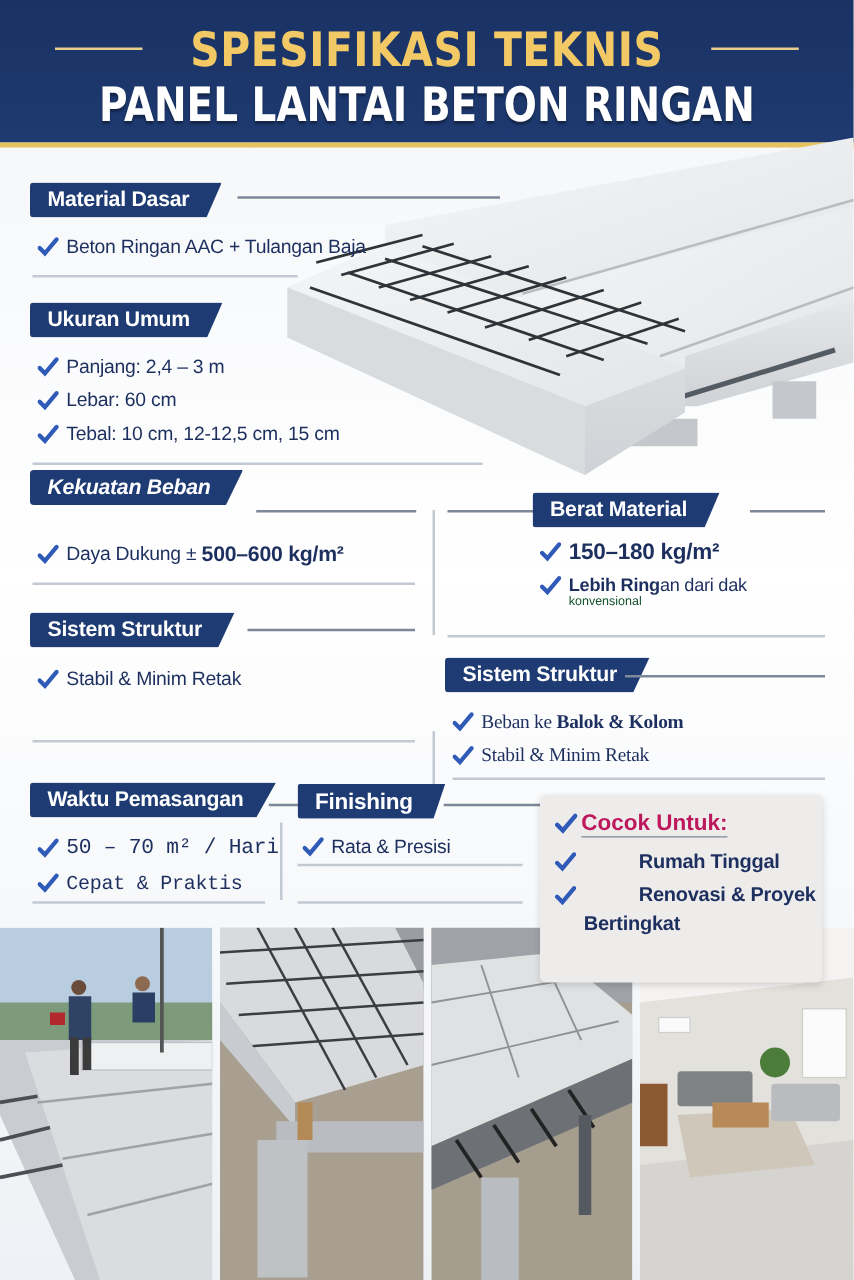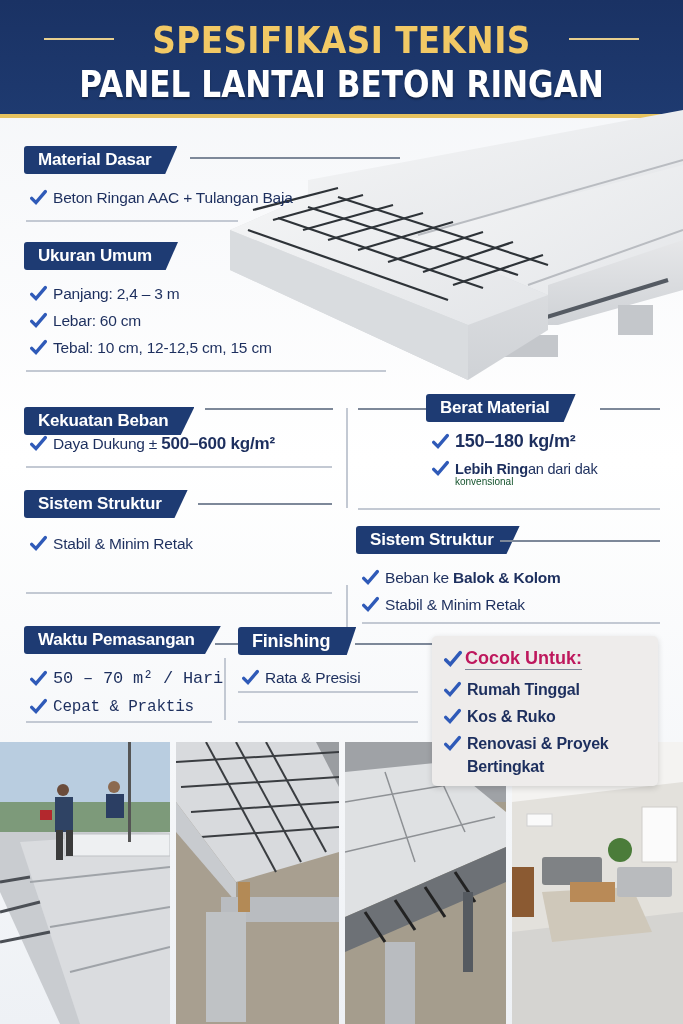--- a/index.html
+++ b/index.html
@@ -63,21 +63,21 @@
   .vsep { position: absolute; width: 1.5px; background: #c3c9d3; }
 
   .cocok {
     position: absolute; left: 432px; top: 636px; width: 226px; height: 150px;
     background: #eeeceb; border-radius: 5px;
     box-shadow: 0 2px 6px rgba(0,0,0,0.15);
     padding: 12px 10px 0 12px; z-index: 5;
   }
   .cocok .head { font-weight: 700; font-size: 18px; color: #be185d; display: flex; align-items: center; }
   .cocok .head span { border-bottom: 1.5px solid #7d8899; }
-  .cocok .item { font-size: 16px; font-weight: 700; height: 27px; }
+  .cocok .item { font-size: 16px; font-weight: 700; height: 27px; gap: 44px; }
 
   .photos { position: absolute; left: 0; top: 742px; width: 683px; height: 282px; }
   .photo { position: absolute; top: 0; height: 282px; overflow: hidden; }
 </style>
 </head>
 <body>
 
 <div class="header">
   <div class="rule l"></div>
   <div class="rule r"></div>
@@ -159,21 +159,21 @@
   </div>
   <div class="item">
     <svg class="chk" viewBox="0 0 20 20">
         <path d="M2 11 L7 16 L18 3" stroke="#2f5ab8" stroke-width="4" fill="none" stroke-linecap="round"></path>
       </svg>
     <span>Tebal: 10 cm, 12-12,5 cm, 15 cm</span>
   </div>
 </div>
 <div class="sep" style="left:26px; top:370px; width:360px;"></div>
 
-<div class="section" style="left:24px; top:407px;">
+<div class="section" style="left:24px; top:376px;font-style:italic;">
   <div class="tag">Kekuatan Beban</div>
 </div>
 <div class="tagline" style="left:205px; top:408px; width:128px;"></div>
 <div class="section" style="left:30px; top:430px;">
   <div class="item">
     <svg class="chk" viewBox="0 0 20 20">
         <path d="M2 11 L7 16 L18 3" stroke="#2f5ab8" stroke-width="4" fill="none" stroke-linecap="round"></path>
       </svg>
     <span>Daya Dukung ± </span>&nbsp;<b style="font-size:17px">500–600 kg/m²</b>
   </div>
@@ -218,21 +218,21 @@
       </svg>
     <span>Stabil &amp; Minim Retak</span>
   </div>
 </div>
 <div class="sep" style="left:26px; top:592px; width:306px;"></div>
 
 <div class="section" style="left:356px; top:526px;">
   <div class="tag">Sistem Struktur</div>
 </div>
 <div class="tagline" style="left:500px; top:540px; width:160px;"></div>
-<div class="section" style="left:362px; top:564px;">
+<div class="section" style="left:362px; top:564px;font-family:Liberation Serif, serif;">
   <div class="item">
     <svg class="chk" viewBox="0 0 20 20">
         <path d="M2 11 L7 16 L18 3" stroke="#2f5ab8" stroke-width="4" fill="none" stroke-linecap="round"></path>
       </svg>
     <span>Beban ke </span>&nbsp;<b>Balok &amp; Kolom</b>
   </div>
   <div class="item">
     <svg class="chk" viewBox="0 0 20 20">
         <path d="M2 11 L7 16 L18 3" stroke="#2f5ab8" stroke-width="4" fill="none" stroke-linecap="round"></path>
       </svg>
@@ -374,25 +374,19 @@
     <div class="item">
       <svg class="chk" viewBox="0 0 20 20">
           <path d="M2 11 L7 16 L18 3" stroke="#2f5ab8" stroke-width="4" fill="none" stroke-linecap="round"></path>
         </svg>
       <span>Rumah Tinggal</span>
     </div>
     <div class="item">
       <svg class="chk" viewBox="0 0 20 20">
           <path d="M2 11 L7 16 L18 3" stroke="#2f5ab8" stroke-width="4" fill="none" stroke-linecap="round"></path>
         </svg>
-      <span>Kos &amp; Ruko</span>
-    </div>
-    <div class="item">
-      <svg class="chk" viewBox="0 0 20 20">
-          <path d="M2 11 L7 16 L18 3" stroke="#2f5ab8" stroke-width="4" fill="none" stroke-linecap="round"></path>
-        </svg>
       <span>Renovasi &amp; Proyek</span>
     </div>
     <div class="item" style="padding-left:23px; margin-top:-4px">
       <span>Bertingkat</span>
     </div>
   </div>
 </div>
 
 </body></html>

